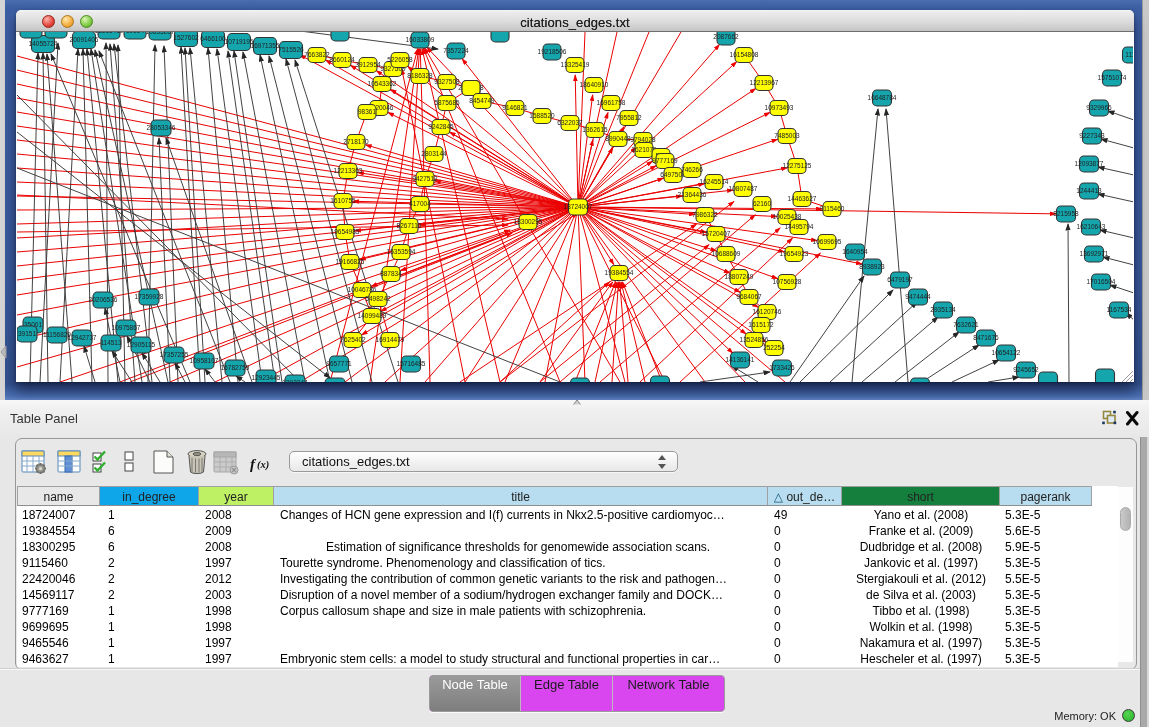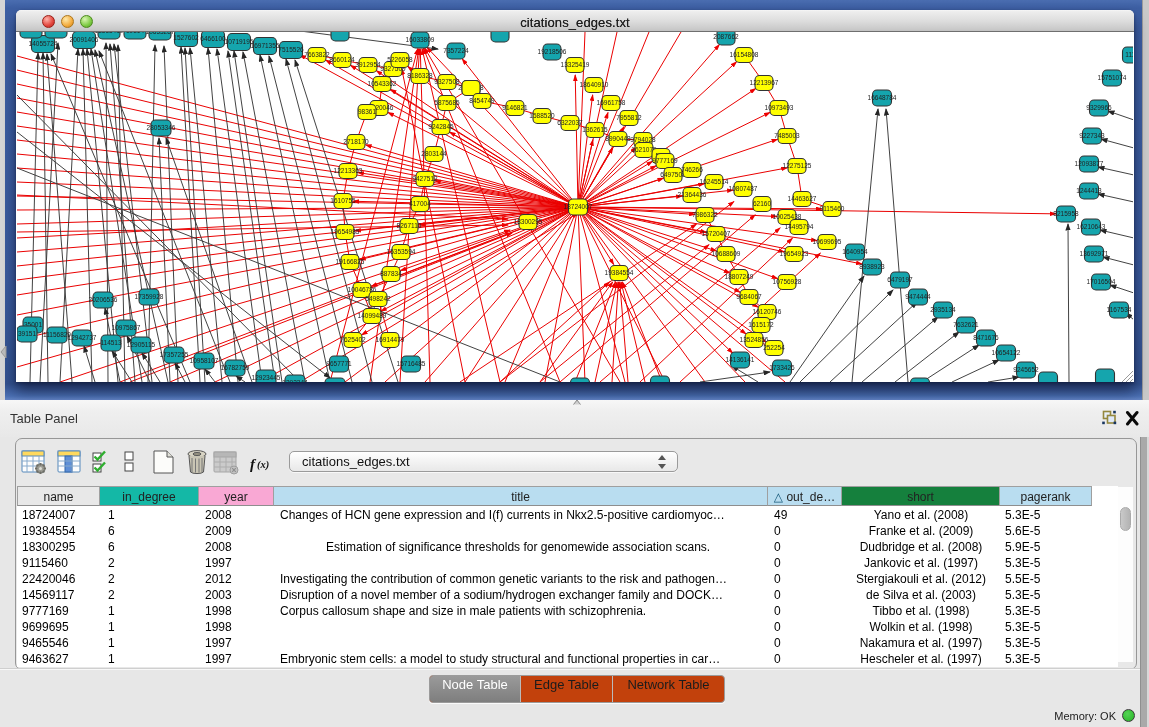--- a/index.html
+++ b/index.html
@@ -24,21 +24,21 @@
 #tablewrap { position:absolute; left:17px; top:486px; width:1101px; height:181px; background:#fff; }
 .hrow { position:absolute; top:0; height:20px; border-bottom:1px solid #8e8e8e; font-size:12px; color:#222; text-align:center; line-height:20px; background:#b9ddf0; border-right:1px solid #9f9f9f; border-top:1px solid #9f9f9f;}
 .trow { position:absolute; height:16px; font-size:12px; color:#000; white-space:nowrap; }
 .trow div { position:absolute; top:0; height:16px; line-height:16px; overflow:hidden; }
 #vsb { position:absolute; left:1118px; top:487px; width:15px; height:175px; background:#fdfdfd; }
 #vsb .thumb { position:absolute; left:2px; top:20px; width:11px; height:24px; border-radius:6px; background:linear-gradient(90deg,#c9c9c9,#b3b3b3); border:1px solid #aaa; }
 #lstrip { position:absolute; left:0; top:0; width:5px; height:400px; background:#d6d6d6; }
 #rstrip2 { position:absolute; right:0; top:400px; width:9px; height:327px; background:#a9a9a9;
   border-left:1px solid #8f8f8f; box-shadow:inset -2px 0 0 #d8d8d8; }
 #botline { position:absolute; left:0; top:668px; width:1140px; height:2px; background:#cfcfcf; border-bottom:1px solid #f8f8f8; }
-#seg { position:absolute; left:429px; top:675px; height:28px; border:1px solid #9b9b9b; border-radius:4px; overflow:hidden; background:#c2410c; box-shadow:0 1px 0 rgba(255,255,255,.8); }
+#seg { position:absolute; left:429px; top:675px; height:37px; border:1px solid #9b9b9b; border-radius:4px; overflow:hidden; background:#d946ef; box-shadow:0 1px 0 rgba(255,255,255,.8); }
 #seg div { float:left; height:100%; line-height:17px; font-size:13px; color:#1c1c1c; text-align:center; }
 #seg .sel { background:linear-gradient(180deg,#9a9a9a,#7e7e7e); color:#fff; }
 #mem { position:absolute; right:33px; top:710px; font-size:11px; color:#222;text-align:right; }
 #memdot { position:absolute; right:14px; top:709px; width:13px; height:13px; border-radius:50%;
   background:radial-gradient(circle at 40% 35%, #55d455, #33bd33 70%, #2cab2c); border:1px solid #3a3a3a; }
 .icon { position:absolute; z-index:5; }
 </style></head><body>
 <div id="blue"></div>
 <div id="blueright"></div>
 <div id="rstrip2"></div>
@@ -644,22 +644,22 @@
   </svg>
 <svg class="icon" style="left:572px;top:399px" width="10" height="6" viewBox="0 0 10 6">
     <path d="M1.5 5.5 L5 1 L8.5 5.5" fill="#cfcfcf" stroke="#7e7e7e" stroke-width="0.9"></path>
   </svg>
 <svg class="icon" style="left:0px;top:345px" width="7" height="14" viewBox="0 0 7 14">
     <path d="M6 1 L1 7 L6 13 z" fill="#b9b9b9" stroke="#999"></path>
   </svg>
 <div id="combo">citations_edges.txt</div>
 <div id="tablewrap"></div>
 <div class="hrow" style="left:17px;top:486px;width:83px;background:#e8e8e8;border-left:1px solid #9f9f9f;">name</div>
-<div class="hrow" style="left:100px;top:486px;width:99px;background:#14b8a6;">in_degree</div>
-<div class="hrow" style="left:199px;top:486px;width:75px;background:#f9a8d4;">year</div>
+<div class="hrow" style="left:100px;top:486px;width:99px;background:#0ea5e9;">in_degree</div>
+<div class="hrow" style="left:199px;top:486px;width:75px;background:#bef264;">year</div>
 <div class="hrow" style="left:274px;top:486px;width:494px;background:#b9ddf0;">title</div>
 <div class="hrow" style="left:768px;top:486px;width:74px;background:#b9ddf0;"><span style="color:#155878">△</span> out_de…</div>
 <div class="hrow" style="left:842px;top:486px;width:158px;background:#15803d;">short</div>
 <div class="hrow" style="left:1000px;top:486px;width:92px;background:#b9ddf0;">pagerank</div>
 <div class="trow" style="left:0;top:507px;width:1120px;">
     <div style="left:22px;width:76px;">18724007</div>
     <div style="left:108px;width:80px;">1</div>
     <div style="left:205px;width:65px;">2008</div>
     <div style="left:280px;width:487px;">Changes of HCN gene expression and I(f) currents in Nkx2.5-positive cardiomyoc…</div>
     <div style="left:774px;width:65px;">49</div>
@@ -680,20 +680,21 @@
     <div style="left:205px;width:65px;">2008</div>
     <div style="left:280px;width:487px;margin-left:46px;">Estimation of significance thresholds for genomewide association scans.</div>
     <div style="left:774px;width:65px;">0</div>
     <div style="left:842px;width:158px;text-align:center;">Dudbridge et al. (2008)</div>
     <div style="left:1005px;width:85px;">5.9E-5</div>
   </div>
 <div class="trow" style="left:0;top:555px;width:1120px;">
     <div style="left:22px;width:76px;">9115460</div>
     <div style="left:108px;width:80px;">2</div>
     <div style="left:205px;width:65px;">1997</div>
+    <div style="left:280px;width:487px;">Tourette syndrome. Phenomenology and classification of tics.</div>
     <div style="left:774px;width:65px;">0</div>
     <div style="left:842px;width:158px;text-align:center;">Jankovic et al. (1997)</div>
     <div style="left:1005px;width:85px;">5.3E-5</div>
   </div>
 <div class="trow" style="left:0;top:571px;width:1120px;">
     <div style="left:22px;width:76px;">22420046</div>
     <div style="left:108px;width:80px;">2</div>
     <div style="left:205px;width:65px;">2012</div>
     <div style="left:280px;width:487px;">Investigating the contribution of common genetic variants to the risk and pathogen…</div>
     <div style="left:774px;width:65px;">0</div>

